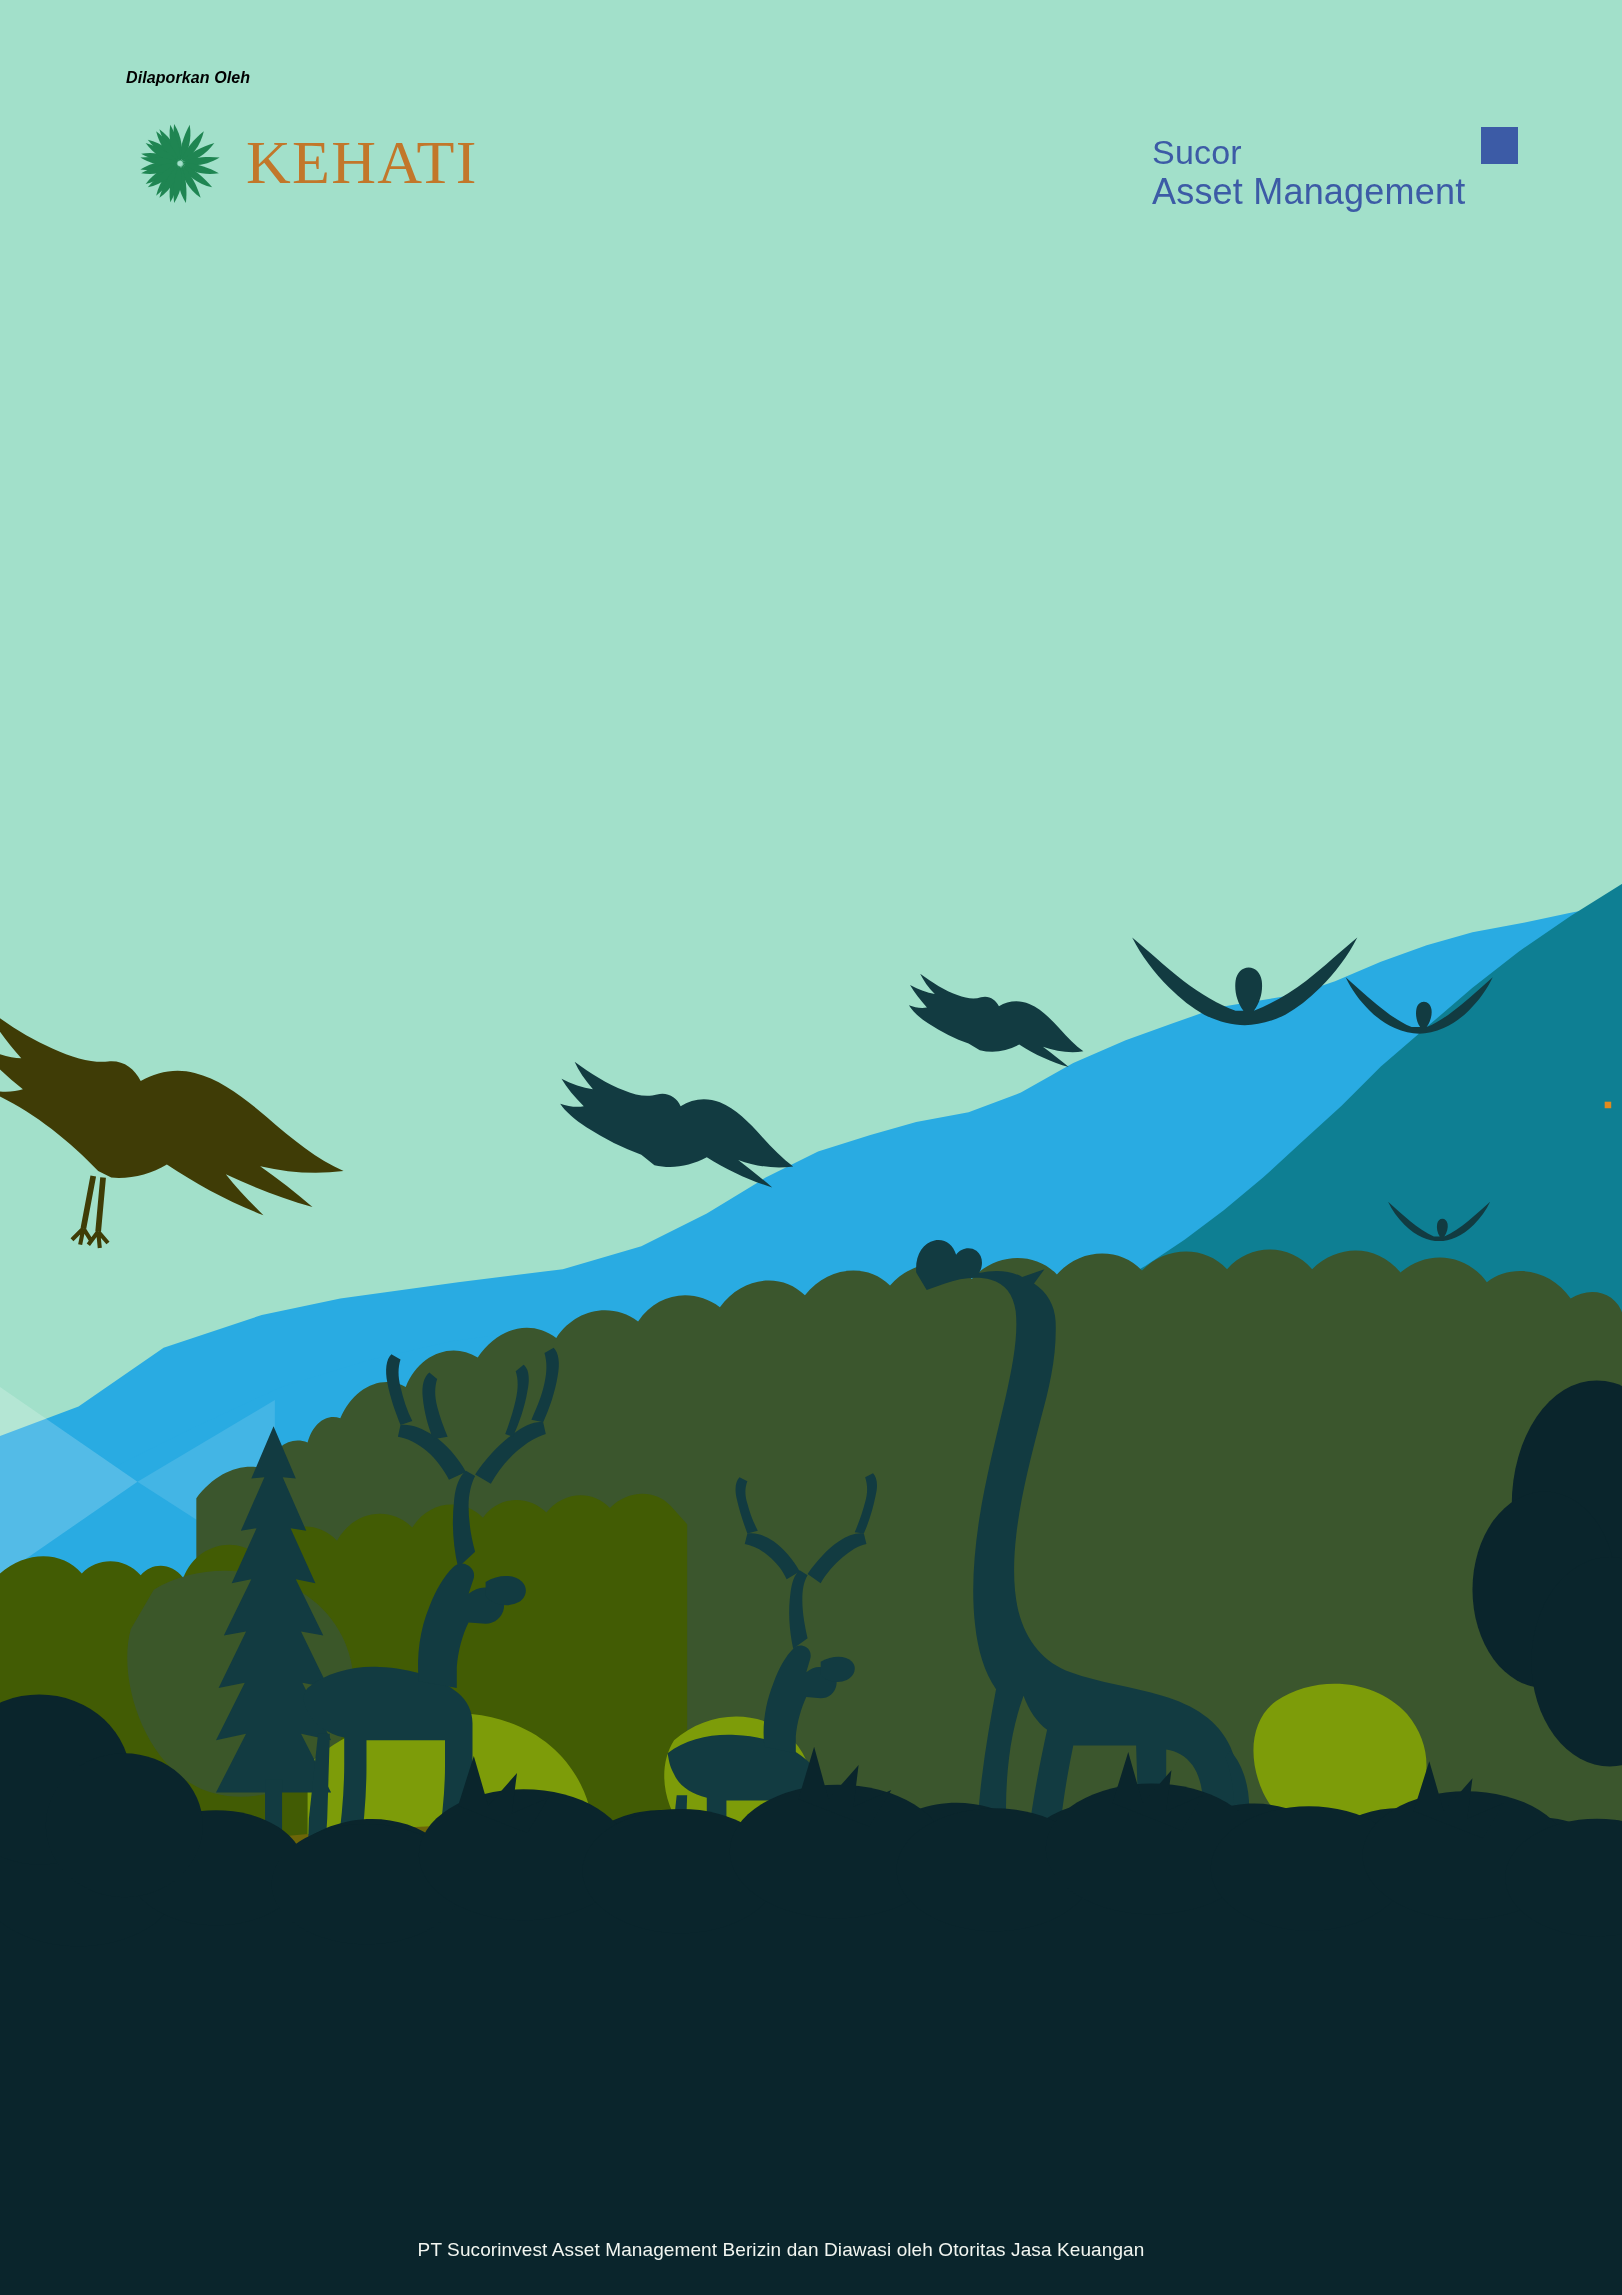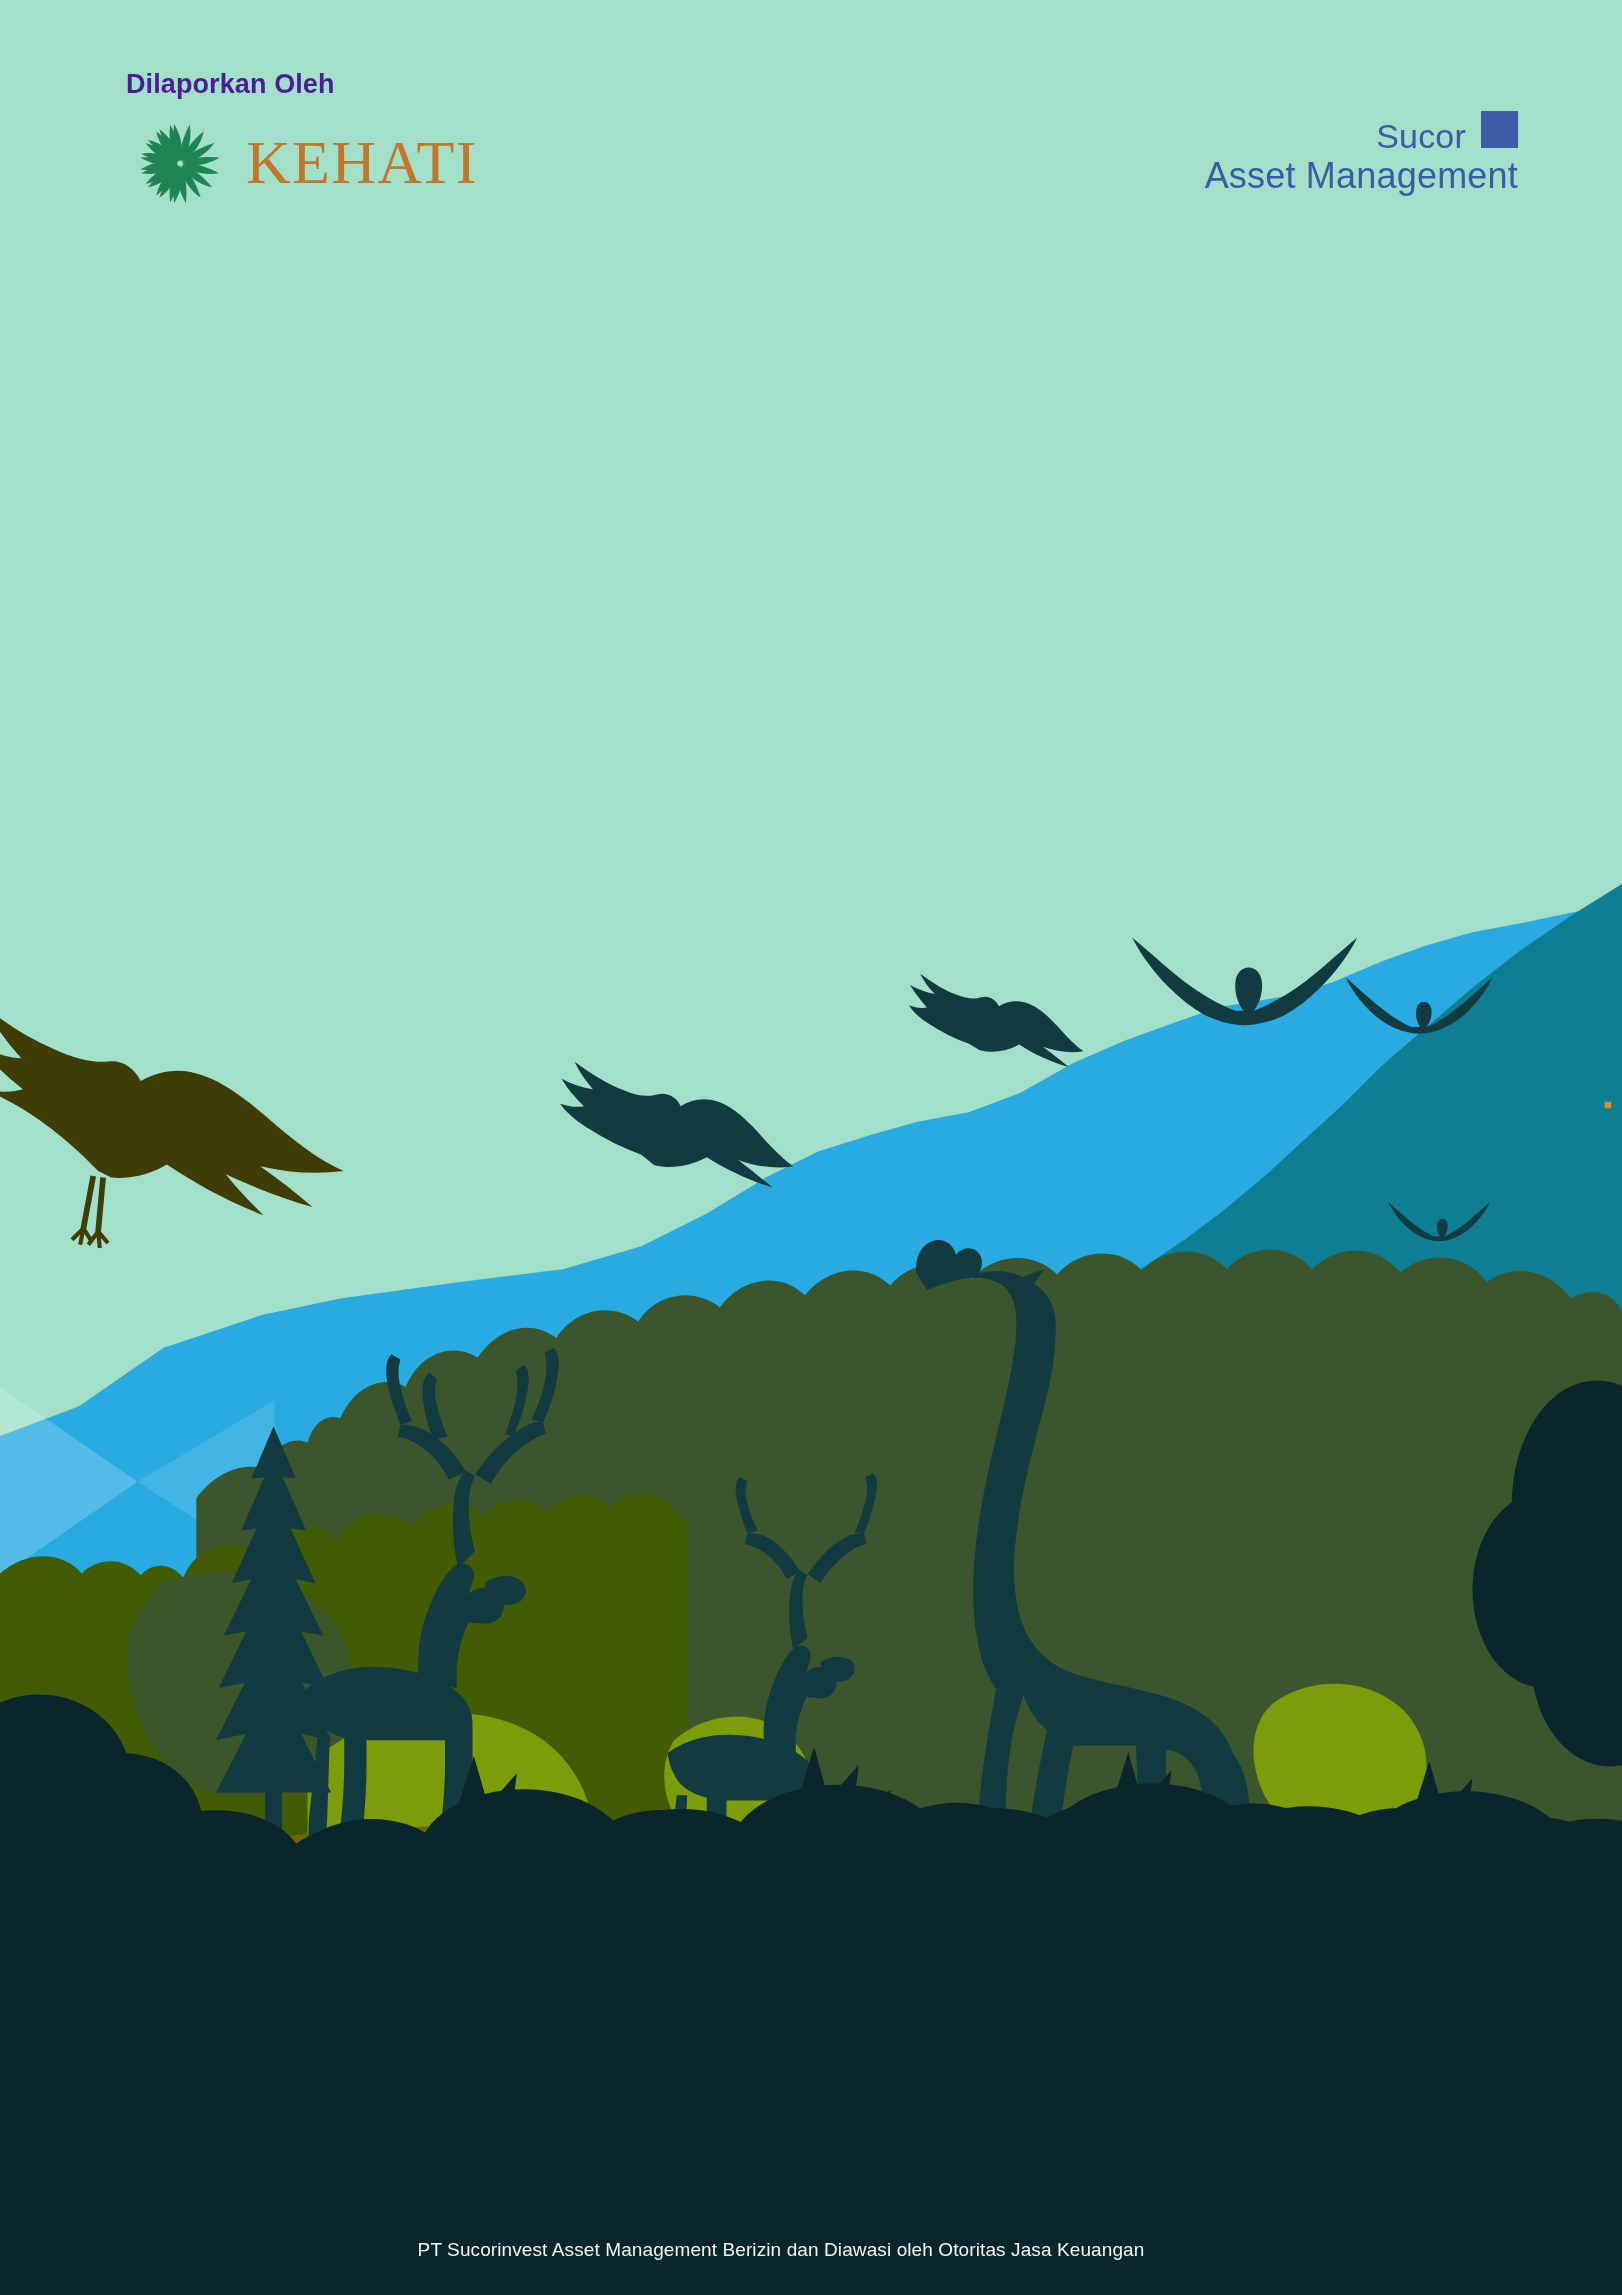--- a/index.html
+++ b/index.html
@@ -25,43 +25,44 @@
   }
 
   
   #header {
     position:absolute; left:0; top:0;
     width:1623px; height:262px;
     z-index:5;
   }
   #reported-by {
     position:absolute; left:126px; top:69px;
-    font-size:27px; font-weight:bold;
+    font-size:16px; font-weight:bold;
     letter-spacing:0.1px;
-    color:#4c1d95;
+    color:#000000;
     white-space:nowrap;
+    font-style:italic;
   }
   #kehati-logo {
     position:absolute; left:118px; top:121px;
     width:314px; height:85px;
   }
   #kehati-mark { position:absolute; left:0; top:0; width:124px; height:85px; }
   #kehati-word {
     position:absolute; left:128px; top:5.2px;
     font-family:"Liberation Serif", serif;
     font-size:62px; font-weight:400;
     letter-spacing:1.3px;
     color:#c2772a;
     line-height:72px;
   }
 
   #sucor-logo {
-    position:absolute; right:105px; top:117px;
+    position:absolute; right:105px; top:133px;
     width:366px; height:92px;
-    text-align:right;
+    text-align:left;
   }
   #sucor-line1 {
     font-size:34px; font-weight:400; color:#3c5ba6;
     line-height:39px; letter-spacing:0.2px;
     padding-right:52px;
   }
   #sucor-line2 {
     font-size:36px; font-weight:normal; color:#3c5ba6;
     line-height:39px; letter-spacing:0.2px;
   }

